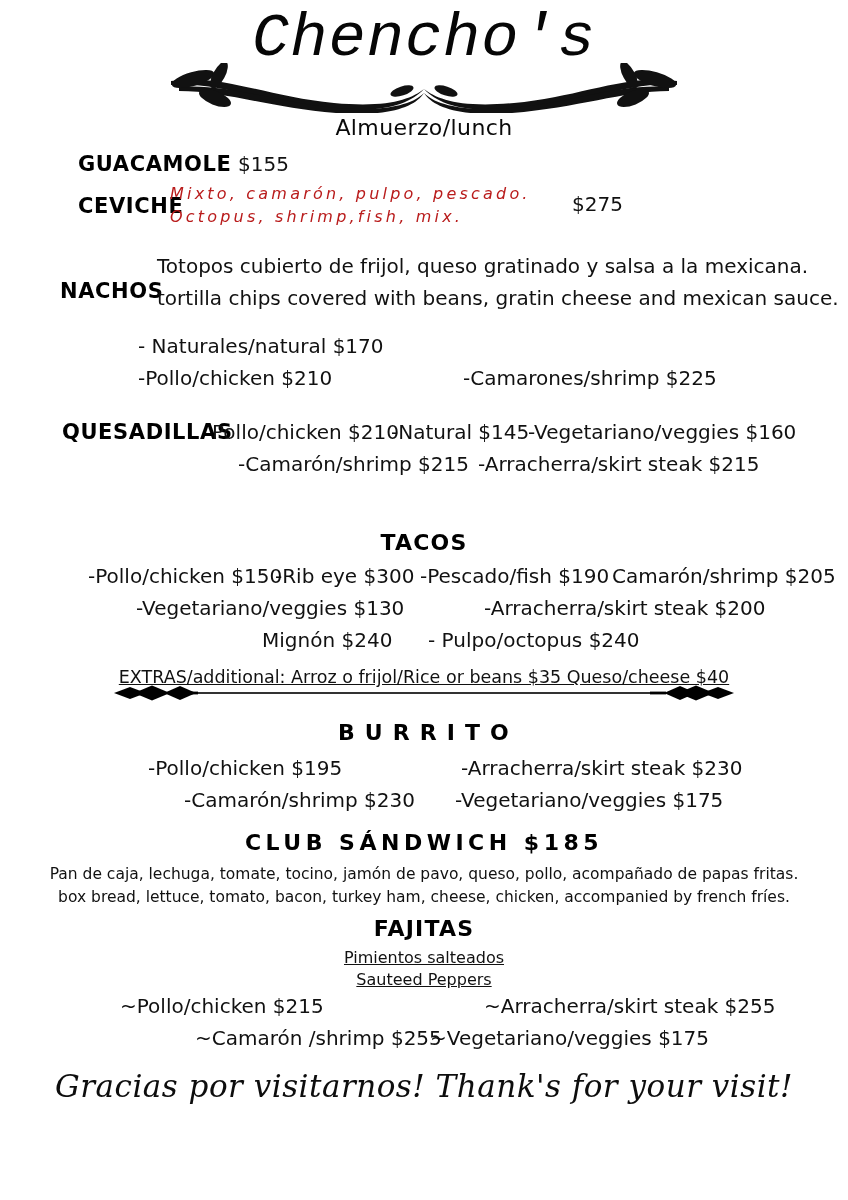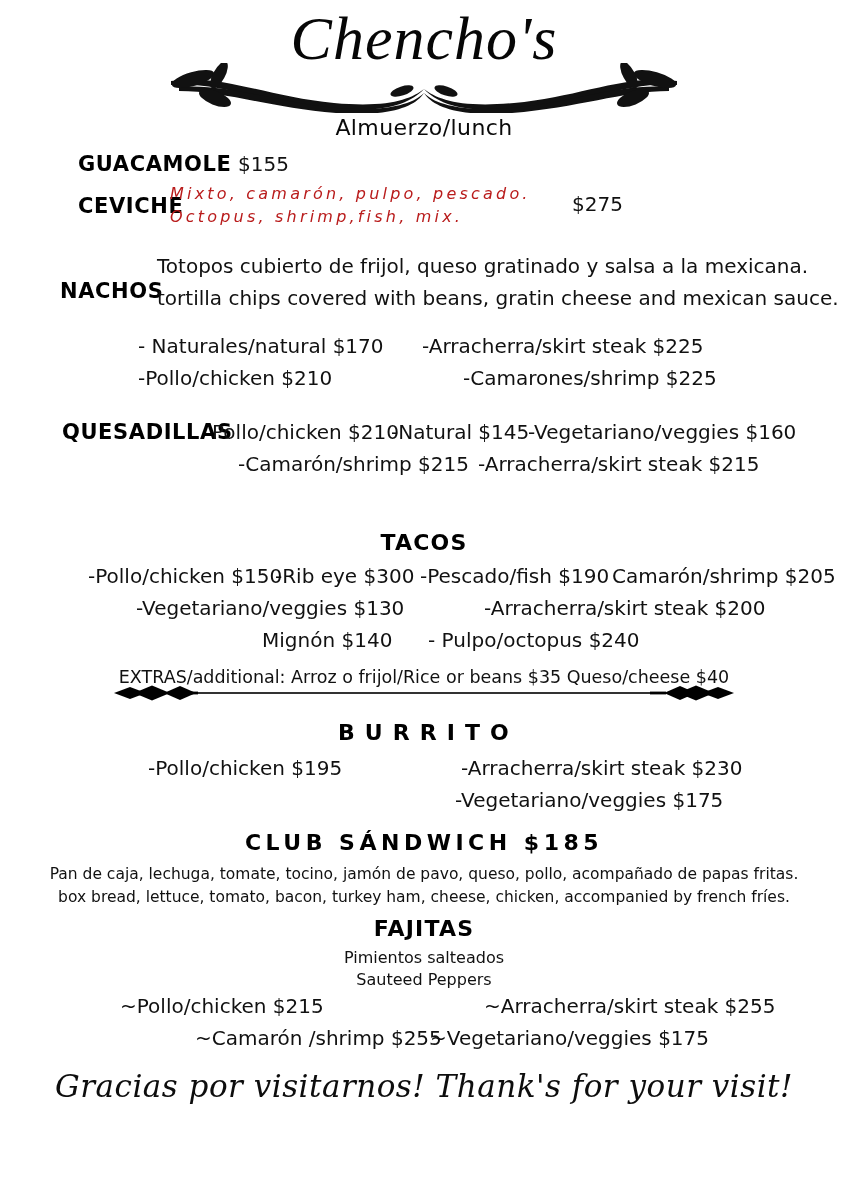--- a/index.html
+++ b/index.html
@@ -22,21 +22,21 @@
   }
 
   
   .header {
     position: relative;
     width: 100%;
     padding-top: 6px;
     text-align: center;
   }
   .logo-script {
-    font-family: Liberation Serif, serif;
+    font-family: Liberation Mono, monospace;
     font-style: italic;
     font-weight: 400;
     font-size: 62px;
     line-height: 1.05;
     letter-spacing: 1px;
     color: #060606;
   }
   .flourish {
     display: block;
     width: 530px;
@@ -90,20 +90,21 @@
     color: #111;
     line-height: 1.5;
     white-space: nowrap;
   }
   .mid-desc {
     font-family: "DejaVu Sans", sans-serif;
     font-size: 16px;
     text-align: center;
     color: #111;
     line-height: 1.55;
+    text-decoration: underline;
   }
 
   
   .abs { position: absolute; }
 
   
   .top-block { position: relative; margin-top: 12px; height: 92px; }
   .guac-name  { left: 78px;  top: 0px; }
   .guac-price { left: 238px; top: 0px; }
   .cev-name   { left: 78px;  top: 42px; }
@@ -231,21 +232,20 @@
     </div>
     <div class="abs body-text cev-price">$275</div>
   </div>
 
   <div class="nachos-block">
     <div class="abs item-name nachos-name">NACHOS</div>
     <div class="abs body-text nachos-desc-1">Totopos cubierto de frijol, queso gratinado y salsa a la mexicana.</div>
     <div class="abs body-text nachos-desc-2">tortilla chips covered with beans, gratin cheese and mexican sauce.</div>
 
     <div class="abs body-text nachos-r1c1">- Naturales/natural $170</div>
-    <div class="abs body-text nachos-r1c2">-Arracherra/skirt steak $225</div>
     <div class="abs body-text nachos-r2c1">-Pollo/chicken $210</div>
     <div class="abs body-text nachos-r2c2">-Camarones/shrimp $225</div>
   </div>
 
   <div class="quesa-block">
     <div class="abs item-name quesa-name">QUESADILLAS</div>
     <div class="abs body-text quesa-a">Pollo/chicken $210</div>
     <div class="abs body-text quesa-b">-Natural $145</div>
     <div class="abs body-text quesa-c">-Vegetariano/veggies $160</div>
     <div class="abs body-text quesa-d">-Camarón/shrimp $215</div>
@@ -254,21 +254,21 @@
 
   <div class="tacos-block">
     <div class="abs section-heading tacos-title">TACOS</div>
 
     <div class="abs body-text tacos-r1a">-Pollo/chicken $150</div>
     <div class="abs body-text tacos-r1b">-Rib eye $300</div>
     <div class="abs body-text tacos-r1c">-Pescado/fish $190</div>
     <div class="abs body-text tacos-r1d">Camarón/shrimp $205</div>
     <div class="abs body-text tacos-r2a">-Vegetariano/veggies $130</div>
     <div class="abs body-text tacos-r2b">-Arracherra/skirt steak $200</div>
-    <div class="abs body-text tacos-r3a">Mignón $140</div>
+    <div class="abs body-text tacos-r3a">Mignón $240</div>
     <div class="abs body-text tacos-r3b">- Pulpo/octopus  $240</div>
 
     <div class="abs extras-line">
       <span class="mid-desc" style="font-size:17.5px;">EXTRAS/additional: Arroz o frijol/Rice or beans $35   Queso/cheese $40</span>
     </div>
   </div>
 
   <svg class="divider" viewBox="0 0 640 22">
     <g fill="#000">
       <rect x="92" y="10.2" width="456" height="1.6"></rect>
@@ -282,20 +282,21 @@
       <polygon points="598,11 614,5 630,11 614,17"></polygon>
       <rect x="70" y="10.4" width="6" height="1.2"></rect>
       <rect x="564" y="10.4" width="6" height="1.2"></rect>
     </g>
   </svg>
 
   <div class="burrito-block">
     <div class="abs section-heading burrito-title">B U R R I T O</div>
     <div class="abs body-text burrito-r1a">-Pollo/chicken $195</div>
     <div class="abs body-text burrito-r1b">-Arracherra/skirt steak $230</div>
+    <div class="abs body-text burrito-r2a">-Camarón/shrimp $230</div>
     <div class="abs body-text burrito-r2b">-Vegetariano/veggies $175</div>
   </div>
 
   <div class="club-block">
     <div class="section-heading club-title">CLUB SÁNDWICH $185</div>
     <div class="small-desc club-desc">Pan de caja, lechuga, tomate, tocino, jamón de pavo, queso, pollo, acompañado de papas fritas.</div>
     <div class="small-desc">box bread, lettuce, tomato, bacon, turkey ham, cheese, chicken, accompanied by french fríes.</div>
   </div>
 
 

